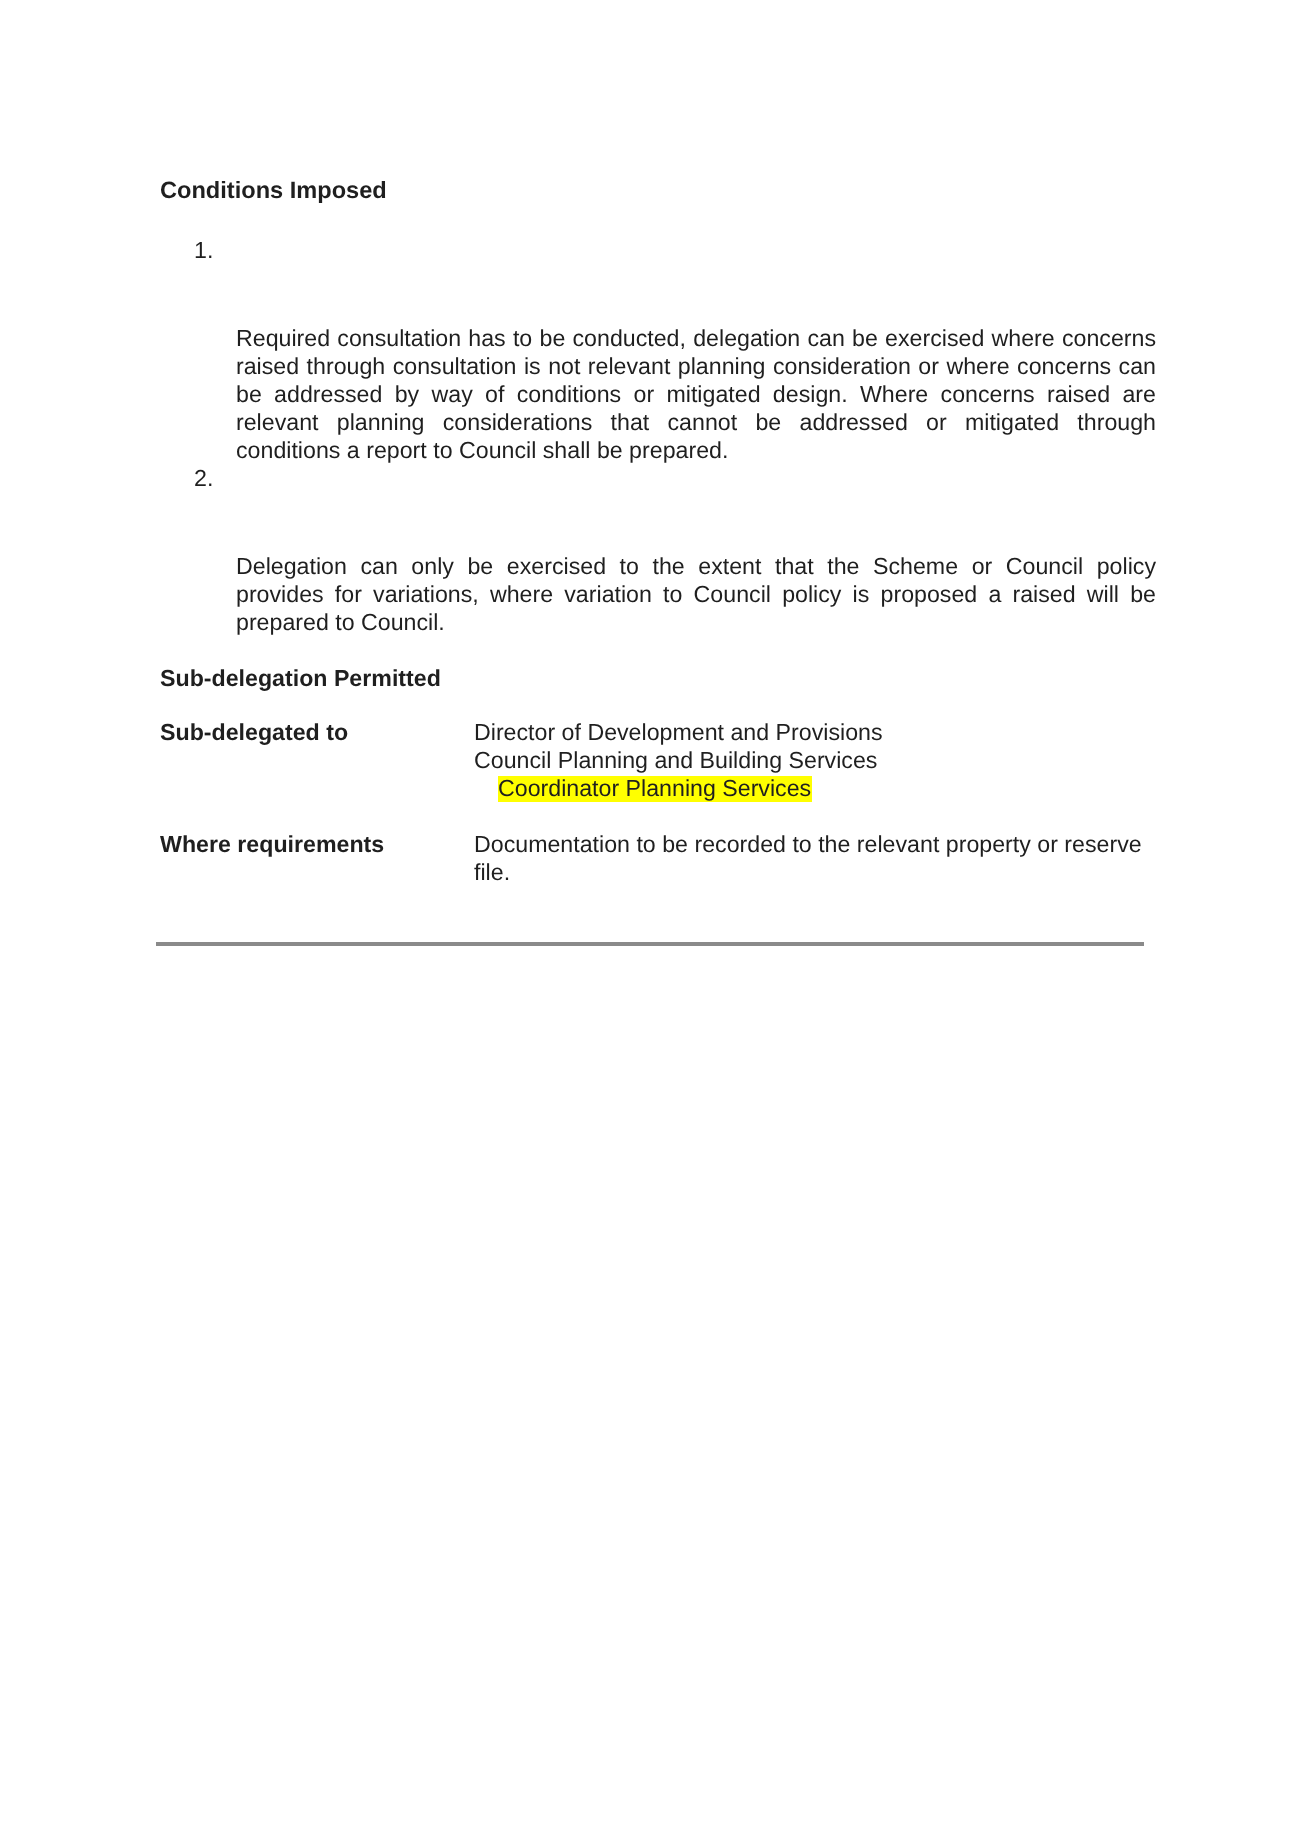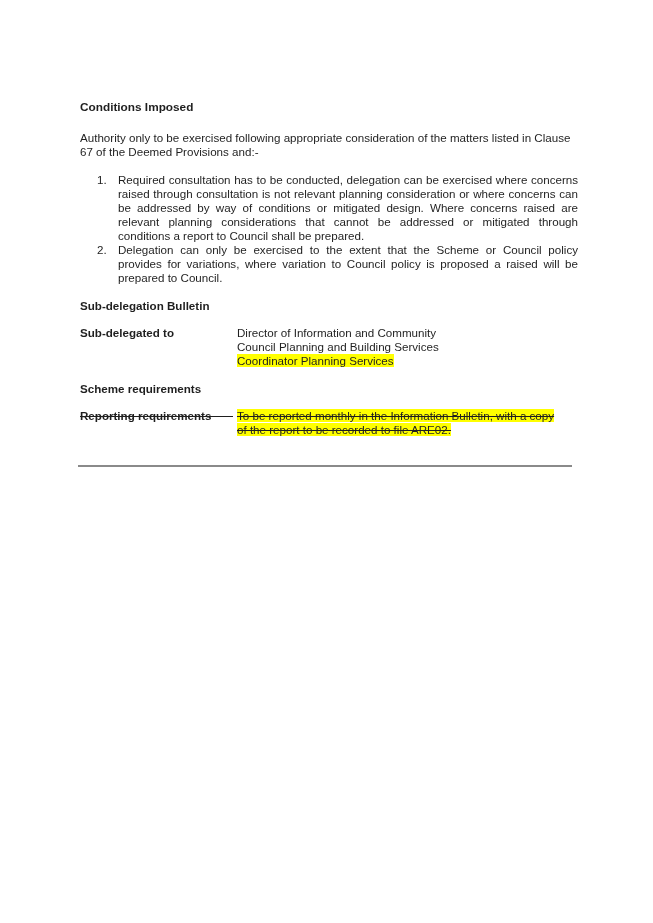--- a/index.html
+++ b/index.html
@@ -16,59 +16,61 @@
     font-size: 11.6px;
     line-height: 14px;
     color: var(--text, #1f1f1f);
     box-sizing: border-box;
     padding: 88px 75px 0 80px;
     overflow: hidden;
   }
   .heading {
     font-size: 11.8px;
     font-weight: bold;
-    margin: 12px 0 17px 0;
+    margin: 0 0 17px 0;
   }
   .intro {
     margin: 0 0 14px 0;
   }
   .clause-list {
     margin: 0 0 14px 0;
   }
   .clause {
     display: flex;
     align-items: flex-start;
   }
   .clause-num {
     flex: 0 0 21px;
     margin-left: 17px;
     text-align: left;
   }
   .clause-text {
     flex: 1;
     text-align: justify;
+    margin-top: 44px;
   }
   .kv {
     display: flex;
     align-items: flex-start;
   }
   .kv.gap-md { margin-bottom: 13px; }
   .kv-label {
     flex: 0 0 157px;
     font-weight: bold;
   }
   .kv-value {
     flex: 1;
     width: 341px;
   }
   .hl {
     background: var(--hl, #ffff00);
   }
   .hl-line {
     line-height: 14.5px;
+    margin-left: 12px;
   }
   .strike {
     text-decoration: line-through;
     text-decoration-color: var(--text, #1f1f1f);
   }
   .strike-label {
     position: relative;
   }
   .strike-label::after {
     
@@ -87,59 +89,51 @@
     height: 0;
   }
 </style>
 </head>
 <body>
 
 <div class="page">
 
   <div class="heading">Conditions Imposed</div>
 
-  <p class="intro">Authority only to be exercised following appropriate consideration of the matters listed in Clause 67 of the Deemed Provisions and:-</p>
 
   <div class="clause-list">
     <div class="clause">
       <span class="clause-num">1.</span>
       <span class="clause-text">Required consultation has to be conducted, delegation can be exercised where concerns raised through consultation is not relevant planning consideration or where concerns can be addressed by way of conditions or mitigated design. Where concerns raised are relevant planning considerations that cannot be addressed or mitigated through conditions a report to Council shall be prepared.</span>
     </div>
     <div class="clause">
       <span class="clause-num">2.</span>
       <span class="clause-text">Delegation can only be exercised to the extent that the Scheme or Council policy provides for variations, where variation to Council policy is proposed a raised will be prepared to Council.</span>
     </div>
   </div>
 
   <div class="kv gap-md">
-    <div class="kv-label">Sub-delegation Bulletin</div>
+    <div class="kv-label">Sub-delegation Permitted</div>
   </div>
 
   <div class="kv gap-md">
     <div class="kv-label">Sub-delegated to</div>
     <div class="kv-value">
-      <div>Director of Information and Community</div>
+      <div>Director of Development and Provisions</div>
       <div>Council Planning and Building Services</div>
       <div class="hl-line">
         <span class="hl">Coordinator Planning Services</span>
       </div>
     </div>
   </div>
 
   <div class="kv gap-md">
-    <div class="kv-label">Scheme requirements</div>
+    <div class="kv-label">Where requirements</div>
+    <div class="kv-value">
+      <div>Documentation to be recorded to the relevant property or reserve</div>
+      <div>file.</div>
+    </div>
   </div>
 
-  <div class="kv">
-    <div class="kv-label strike-label">Reporting requirements</div>
-    <div class="kv-value">
-      <div class="hl-line">
-        <span class="hl strike">To be reported monthly in the Information Bulletin, with a copy</span>
-      </div>
-      <div class="hl-line">
-        <span class="hl strike">of the report to be recorded to file ARE02.</span>
-      </div>
-    </div>
-  </div>
 
   <div class="rule"></div>
 
 </div>
 
 </body></html>

